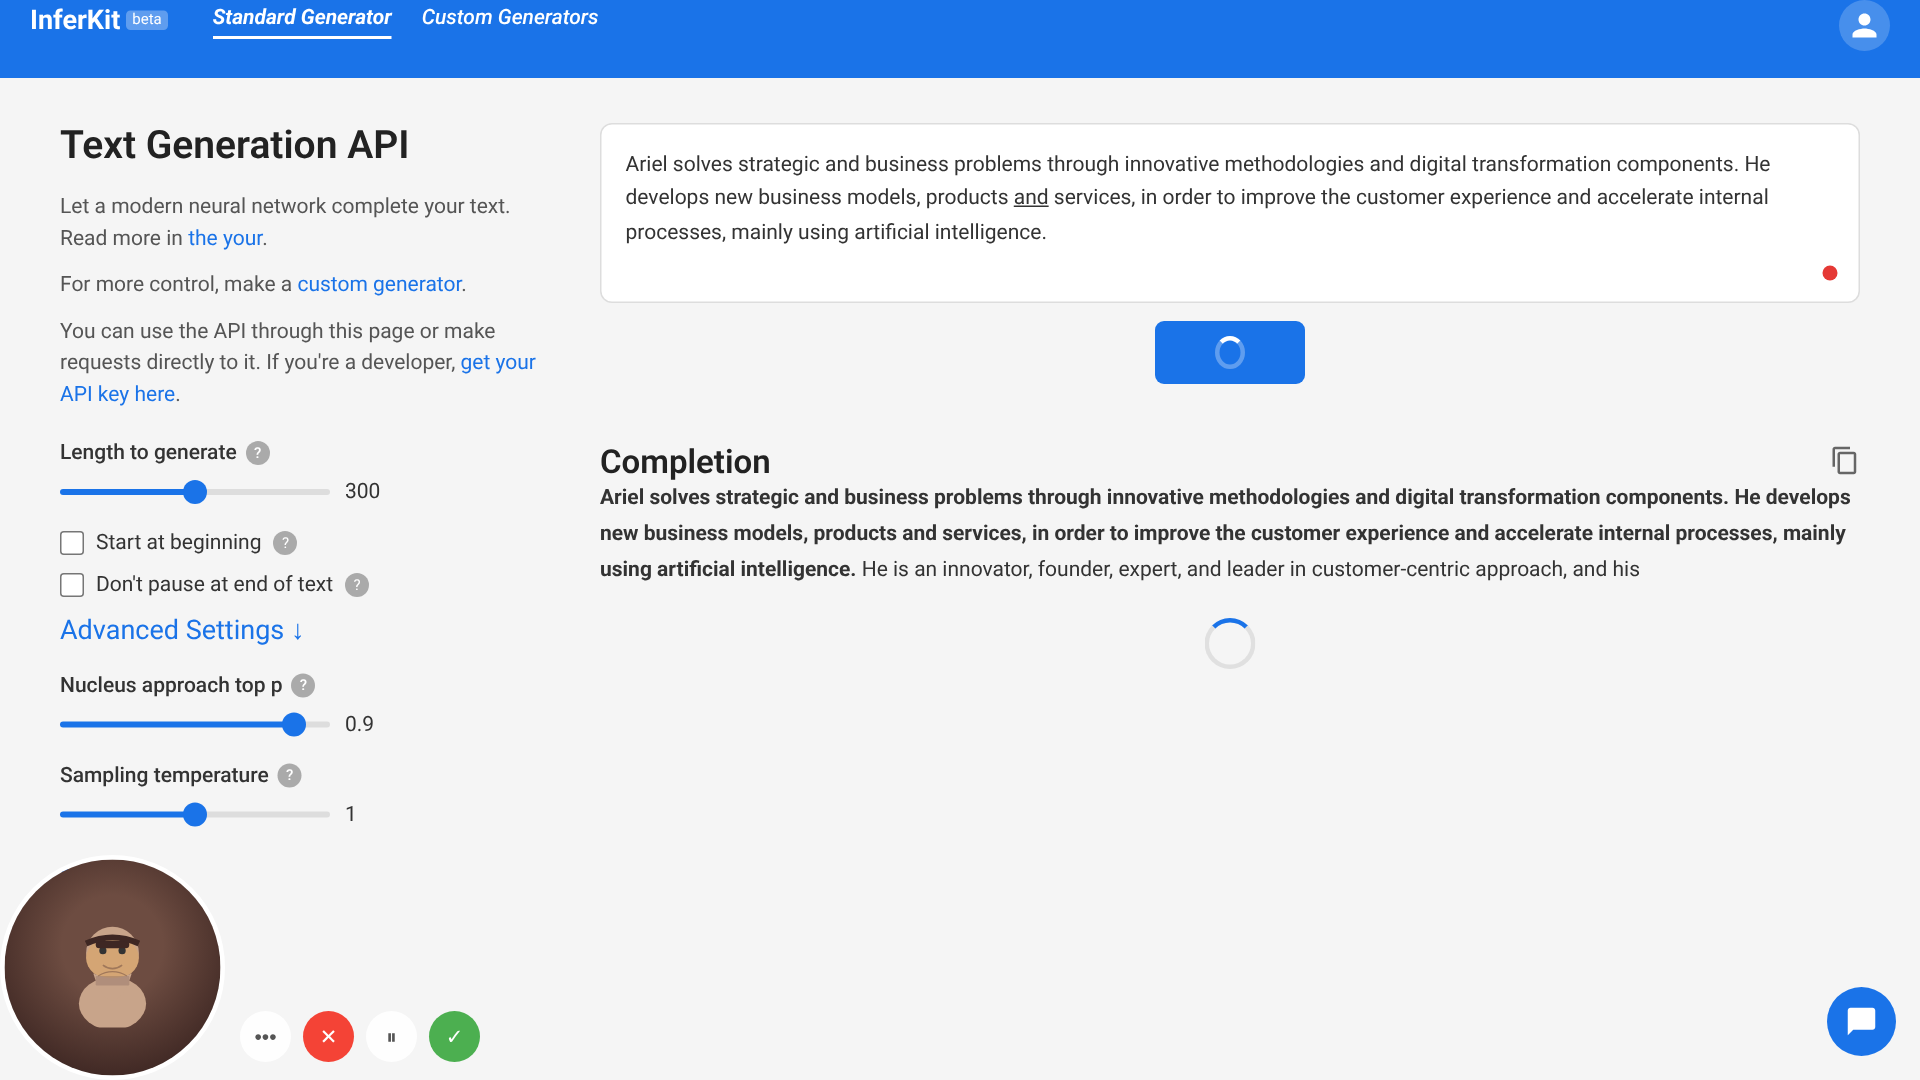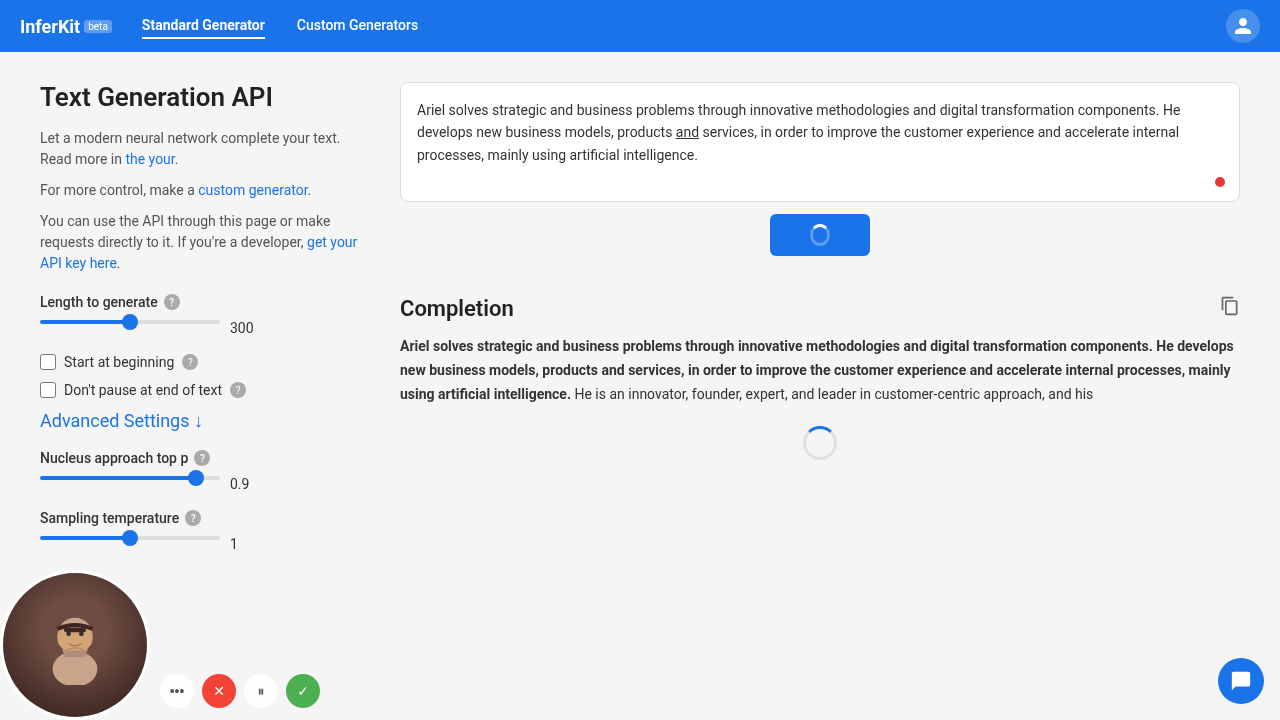--- a/index.html
+++ b/index.html
@@ -3,46 +3,46 @@
   <meta charset="utf-8">
   <style>
     * { box-sizing: border-box; margin: 0; padding: 0; }
     body { font-family: -apple-system, BlinkMacSystemFont, 'Segoe UI', Roboto, sans-serif; background: #f5f5f5; color: #333; font-size: 14px; }
 
     
     .header {
       background: #1a73e8;
       height: 52px;
       display: flex;
-      align-items: center;
+      align-items: flex-start;
       padding: 0 20px;
       justify-content: space-between;
     }
     .header-left { display: flex; align-items: center; gap: 30px; }
     .logo { color: white; font-size: 18px; font-weight: bold; display: flex; align-items: center; gap: 4px; }
     .logo-beta { font-size: 10px; font-weight: normal; background: rgba(255,255,255,0.3); padding: 1px 4px; border-radius: 3px; vertical-align: super; }
-    .nav-links { display: flex; gap: 32px; }
+    .nav-links { display: flex; gap: 20px; font-style: italic; }
     .nav-link { color: white; text-decoration: none; font-size: 14px; font-weight: 500; padding: 4px 0; border-bottom: 2px solid transparent; }
     .nav-link.active { border-bottom: 2px solid white; font-weight: 700; }
     .user-avatar { width: 34px; height: 34px; background: rgba(255,255,255,0.2); border-radius: 50%; display: flex; align-items: center; justify-content: center; cursor: pointer; }
 
     
     .main { display: flex; min-height: calc(100vh - 52px); padding: 30px 40px; gap: 40px; border-radius: 20px; }
 
     
     .left-panel { width: 320px; flex-shrink: 0; }
     .page-title { font-size: 26px; font-weight: 600; color: #222; margin-bottom: 16px; }
     .description { color: #555; line-height: 1.5; margin-bottom: 10px; font-size: 14px; }
     .description a { color: #1a73e8; text-decoration: none; }
 
     .controls { margin-top: 20px; }
     .control-label { display: flex; align-items: flex-end; gap: 6px; font-size: 14px; font-weight: 500; color: #333; margin-bottom: 10px; }
     .help-icon { width: 16px; height: 16px; border-radius: 50%; background: #aaa; color: white; display: inline-flex; align-items: center; justify-content: center; font-size: 10px; cursor: pointer; flex-shrink: 0; }
 
-    .slider-row { display: flex; gap: 10px; margin-bottom: 18px; }
+    .slider-row { display: flex; align-items: center; gap: 10px; margin-bottom: 18px; }
     .slider { -webkit-appearance: none; width: 180px; height: 4px; border-radius: 2px; background: linear-gradient(to right, #1a73e8 50%, #ddd 50%); outline: none; cursor: pointer; }
     .slider::-webkit-slider-thumb { -webkit-appearance: none; width: 16px; height: 16px; border-radius: 50%; background: #1a73e8; cursor: pointer; }
     .slider-value { font-size: 14px; color: #333; min-width: 30px; }
 
     .checkbox-row { display: flex; align-items: center; gap: 8px; margin-bottom: 12px; }
     .checkbox-row input[type="checkbox"] { width: 16px; height: 16px; cursor: pointer; }
     .checkbox-label { font-size: 14px; color: #333; }
 
     .advanced-settings-link { color: #1a73e8; text-decoration: none; font-size: 18px; display: inline-flex; align-items: center; gap: 4px; margin-bottom: 18px; cursor: pointer; }
 
@@ -60,21 +60,21 @@
     .red-dot { position: absolute; bottom: 14px; right: 14px; width: 10px; height: 10px; background: #e53935; border-radius: 50%; }
 
     .generate-btn { display: block; margin: 0 auto 20px; background: #1a73e8; border: none; border-radius: 6px; padding: 10px 40px; cursor: pointer; display: flex; align-items: center; justify-content: center; gap: 8px; }
     .generate-btn-wrapper { display: flex; justify-content: center; margin-bottom: 20px; }
 
     
     .spinner { width: 22px; height: 22px; border: 3px solid rgba(255,255,255,0.3); border-top: 3px solid white; border-radius: 50%; animation: spin 0.8s linear infinite; }
     @keyframes spin { to { transform: rotate(360deg); } }
 
     
-    .completion-header { display: flex; justify-content: space-between; align-items: flex-start; margin-bottom: 14px; }
+    .completion-header { display: flex; justify-content: space-between; align-items: flex-end; }
     .completion-title { font-size: 22px; font-weight: 600; color: #222; }
     .copy-icon { cursor: pointer; color: #666; }
 
     .completion-text { font-size: 14px; line-height: 1.7; color: #333; }
     .completion-text .bold-part { font-weight: 700; }
 
     .loading-spinner-area { display: flex; justify-content: center; margin-top: 20px; }
     .spinner-blue { width: 34px; height: 34px; border: 3px solid #e0e0e0; border-top: 3px solid #1a73e8; border-radius: 50%; animation: spin 0.8s linear infinite; }
 
     

